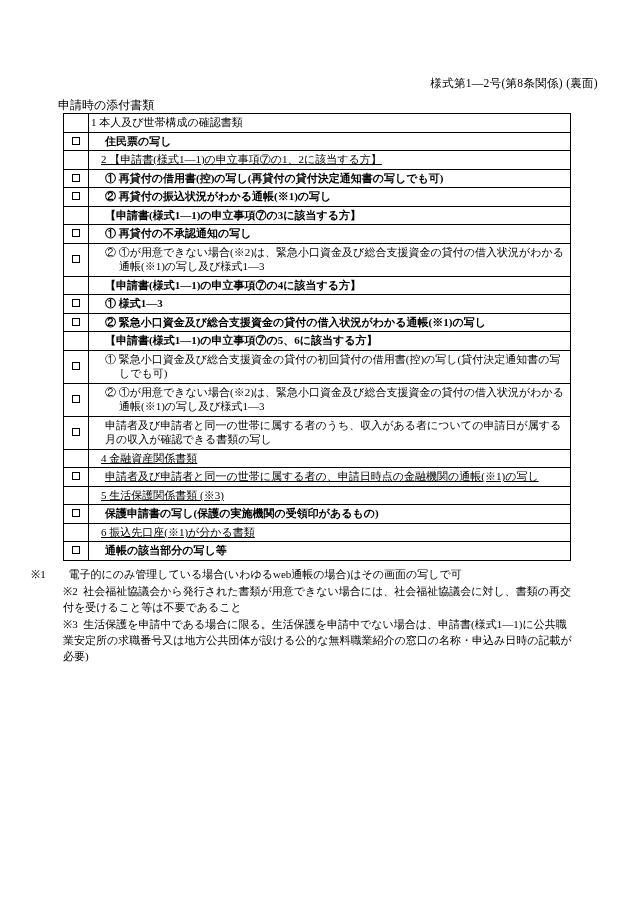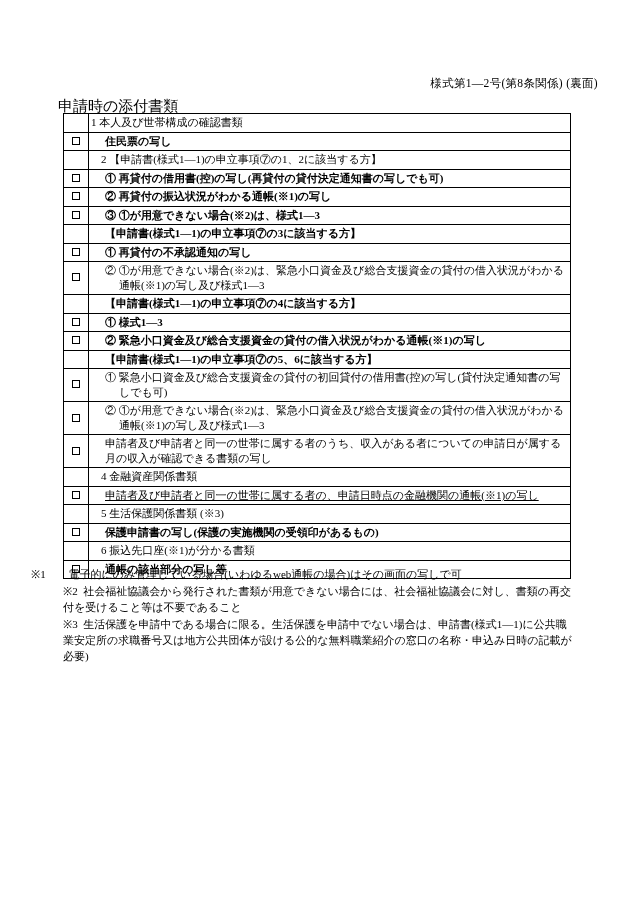--- a/index.html
+++ b/index.html
@@ -27,21 +27,21 @@
     top: 76px;
     right: 32px;
     font-size: 11.5px;
     letter-spacing: 0.3px;
     white-space: nowrap;
   }
   .section-title {
     position: absolute;
     top: 97px;
     left: 58px;
-    font-size: 15px;
+    font-size: 12px;
     white-space: nowrap;
   }
   .table-wrap {
     position: absolute;
     top: 113px;
     left: 63px;
     width: 508px;
   }
   table.doc {
     border-collapse: collapse;
@@ -70,21 +70,21 @@
   }
   td.body {
     padding-left: 4px;
     padding-right: 3px;
   }
   td.head {
     padding-left: 4px;
   }
   .indent1 { padding-left: 14px; display: block; font-weight: bold; }
   .indent-hang { padding-left: 28px; display: block; text-indent: -14px; }
-  .headnum { padding-left: 10px; display: block; }
+  .headnum { padding-left: 10px; display: block; text-decoration: underline; }
   .notes {
     position: absolute;
     top: 567px;
     left: 63px;
     width: 512px;
     font-size: 11px;
     line-height: 1.45;
   }
   .note {
     display: block;
@@ -144,26 +144,20 @@
             </td>
         </tr>
 
         <tr>
           <td class="chk"><span class="box"></span></td>
           <td class="body">
               <span class="indent1">②   再貸付の振込状況がわかる通帳(※1)の写し</span>
             </td>
         </tr>
 
-        <tr>
-          <td class="chk"><span class="box"></span></td>
-          <td class="body">
-              <span class="indent1">③   ①が用意できない場合(※2)は、様式1―3</span>
-            </td>
-        </tr>
 
         <tr>
           <td class="chk"></td>
           <td class="head">
               <span class="indent1">【申請書(様式1―1)の申立事項⑦の3に該当する方】</span>
             </td>
         </tr>
 
         <tr>
           <td class="chk"><span class="box"></span></td>

